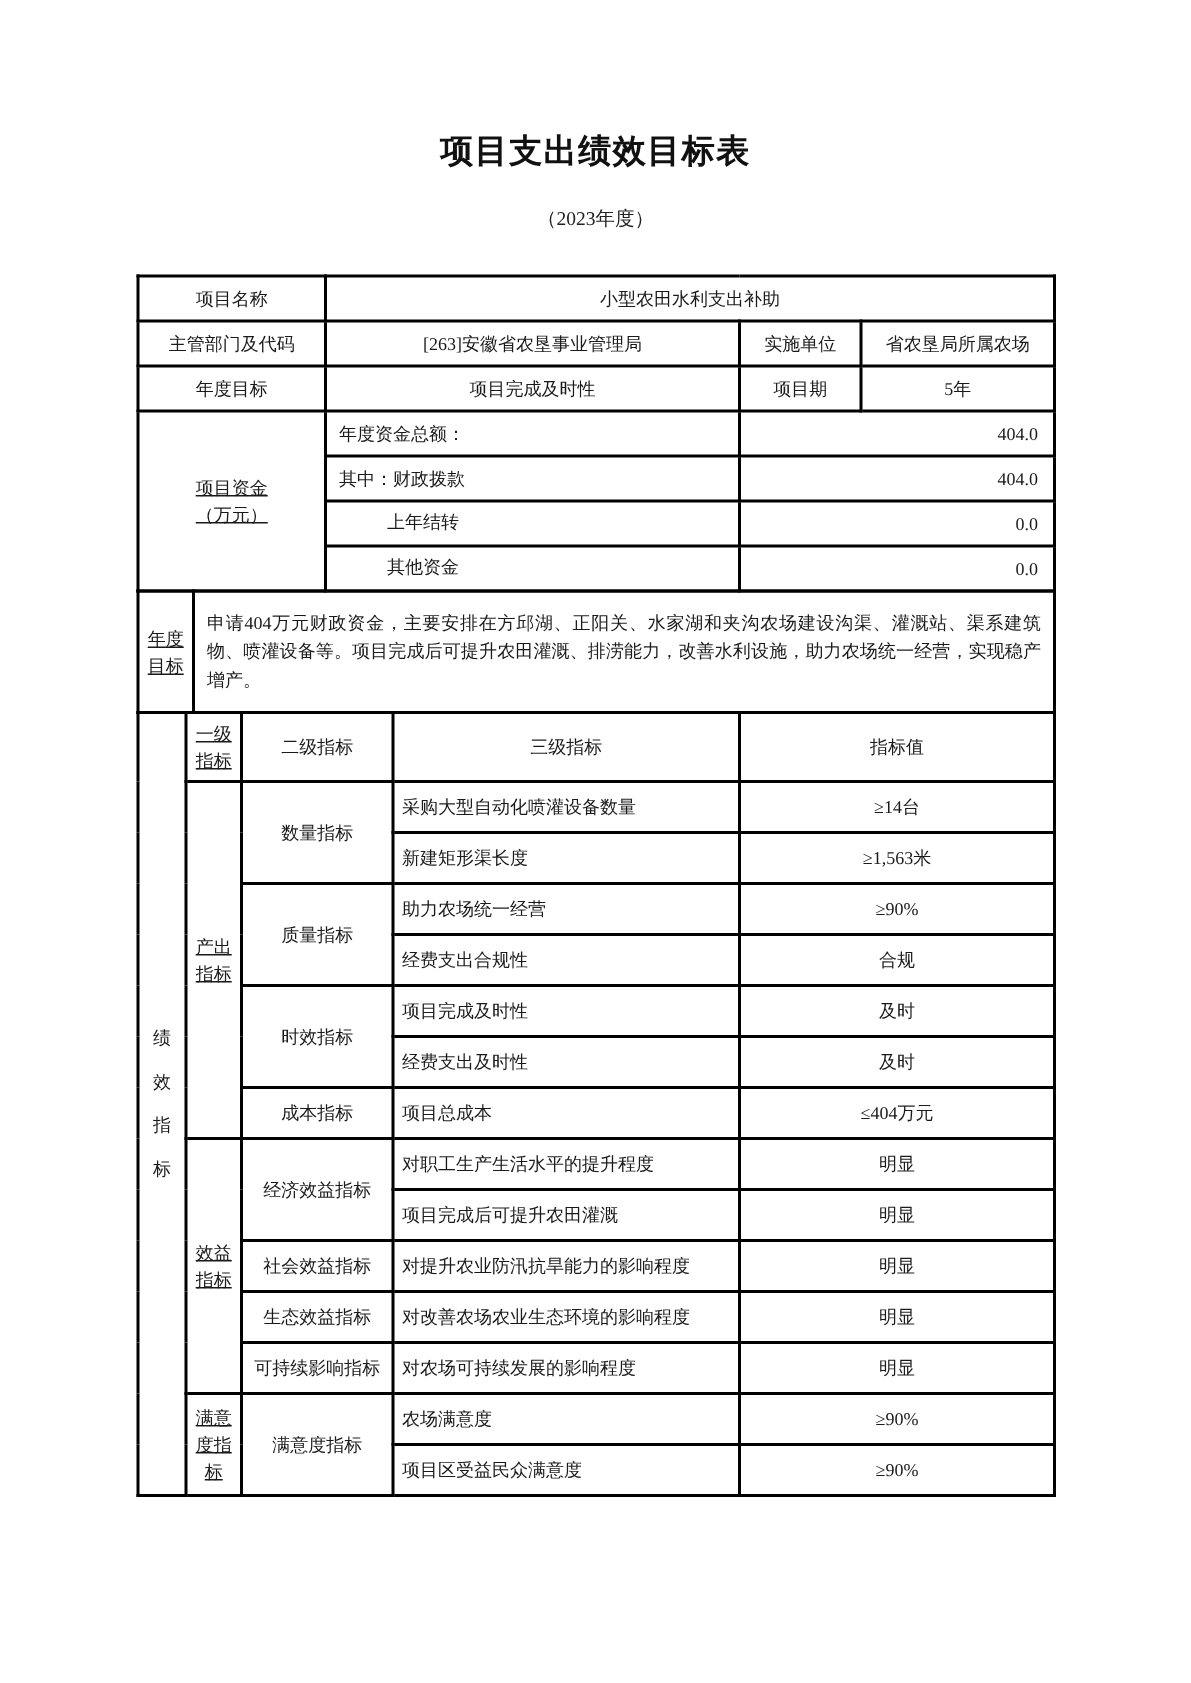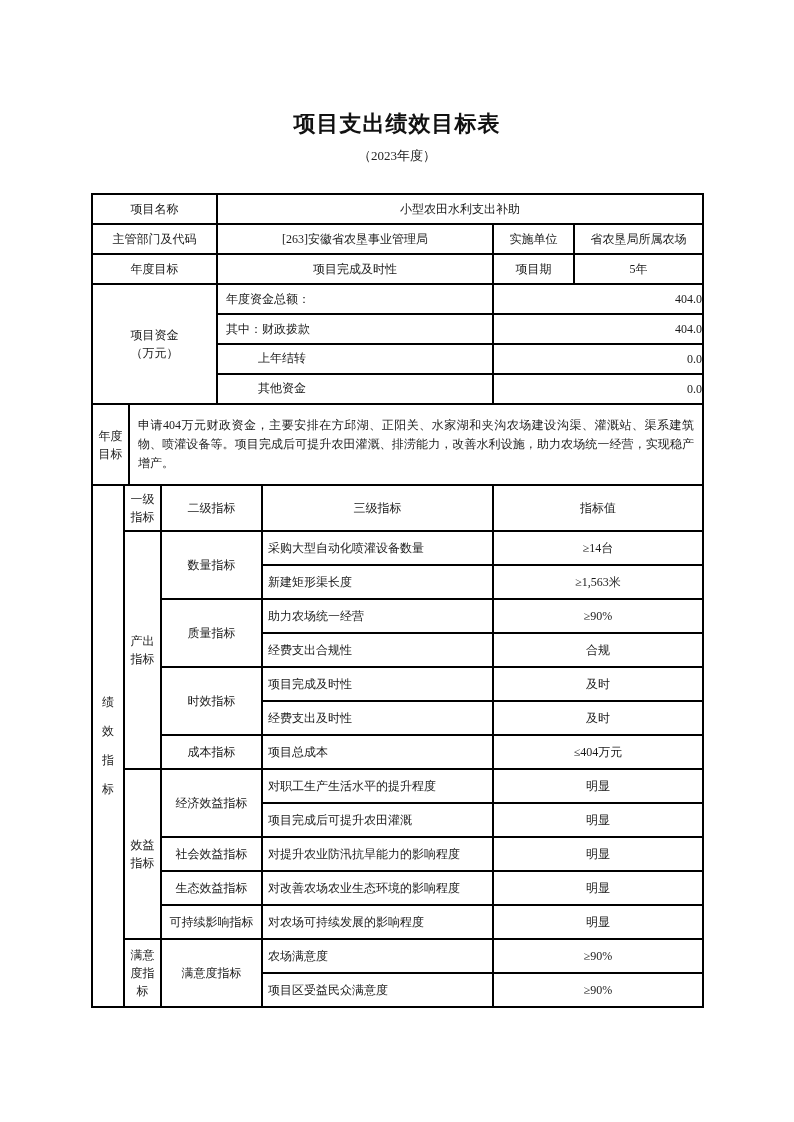--- a/index.html
+++ b/index.html
@@ -4,49 +4,49 @@
 <style>
   html,body{margin:0;padding:0;}
   body{
     width:794px;height:1122px;background:#ffffff;
     font-family:"Liberation Serif", serif;
     color:#1a1a1a;
     overflow:hidden;
   }
   .page{position:relative;width:794px;height:1122px;background:#fff;}
   .doc-title{
-    padding-top:109px;text-align:center;
+    padding-top:86px;text-align:center;
     font-family:"Liberation Sans", sans-serif;
     font-size:22px;font-weight:bold;letter-spacing:1px;color:#111;
   }
-  .doc-subtitle{text-align:center;font-size:13px;margin-top:8px;color:#222;}
+  .doc-subtitle{text-align:center;font-size:13px;margin-top:21px;color:#222;}
   .tables{margin:28px 0 0 91px;width:611px;}
   table{border-collapse:collapse;table-layout:fixed;width:611px;}
   table + table{margin-top:-2px;}
   td{
     border:2px solid #000;
     font-size:12px;line-height:1.35;
     padding:0 2px;text-align:center;vertical-align:middle;
     overflow:hidden;color:#1a1a1a;
   }
   
   .t1 tr{height:30px;}
   .t2 tr{height:81px;}
   .t3 tr.hdr{height:46px;}
   .t3 tr.body{height:34px;}
   
   td.left{text-align:left;padding-left:8px;}
-  td.right{text-align:right;padding-right:0;}
+  td.right{text-align:right;padding-right:10px;}
   td.indent{padding-left:40px;text-align:left;font-family:Liberation Mono, monospace;}
   td.l3cell{text-align:left;padding-left:5px;}
   td.goaltext{
     text-align:justify;padding:6px 8px;line-height:1.6;
   }
   
-  .stack{display:inline-block;word-break:break-all;line-height:1.5;text-align:center;}
+  .stack{display:inline-block;word-break:break-all;line-height:1.5;text-align:center;text-decoration:underline;}
   .w2{width:2.2em;}
   .w4{width:4.2em;}
   .vert{display:inline-block;width:1.3em;word-break:break-all;line-height:2.4;text-align:center;}
 </style>
 </head>
 <body>
 
 <div class="page">
 
   <div class="doc-title">项目支出绩效目标表</div>

